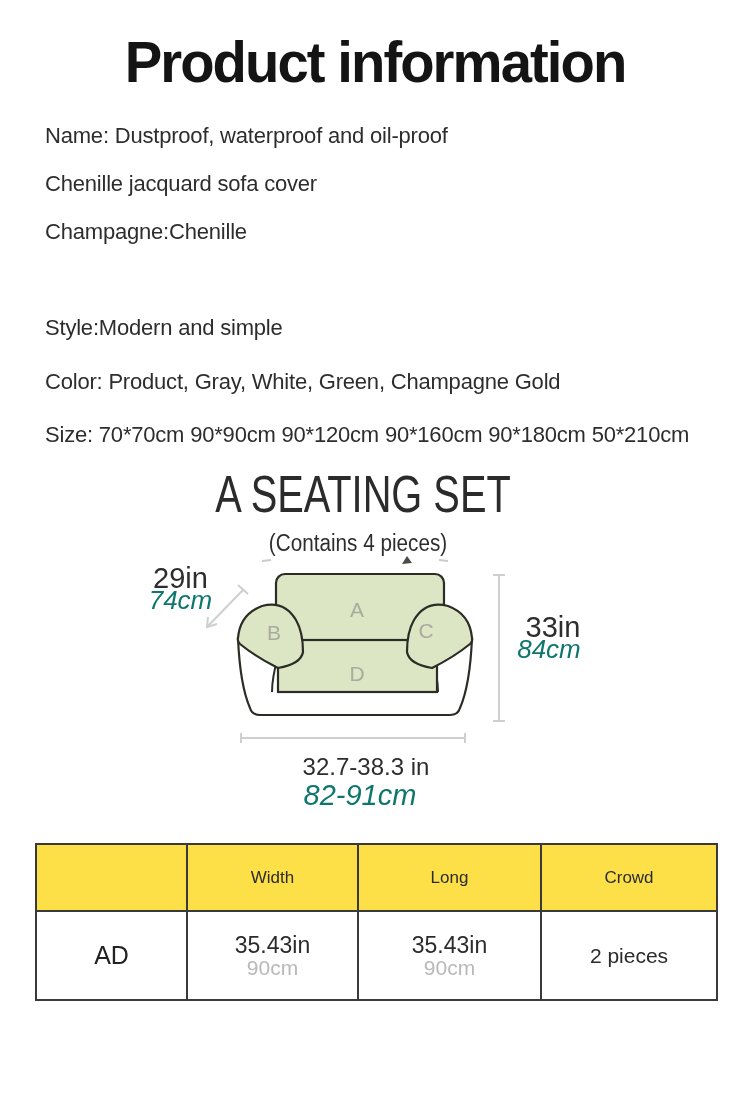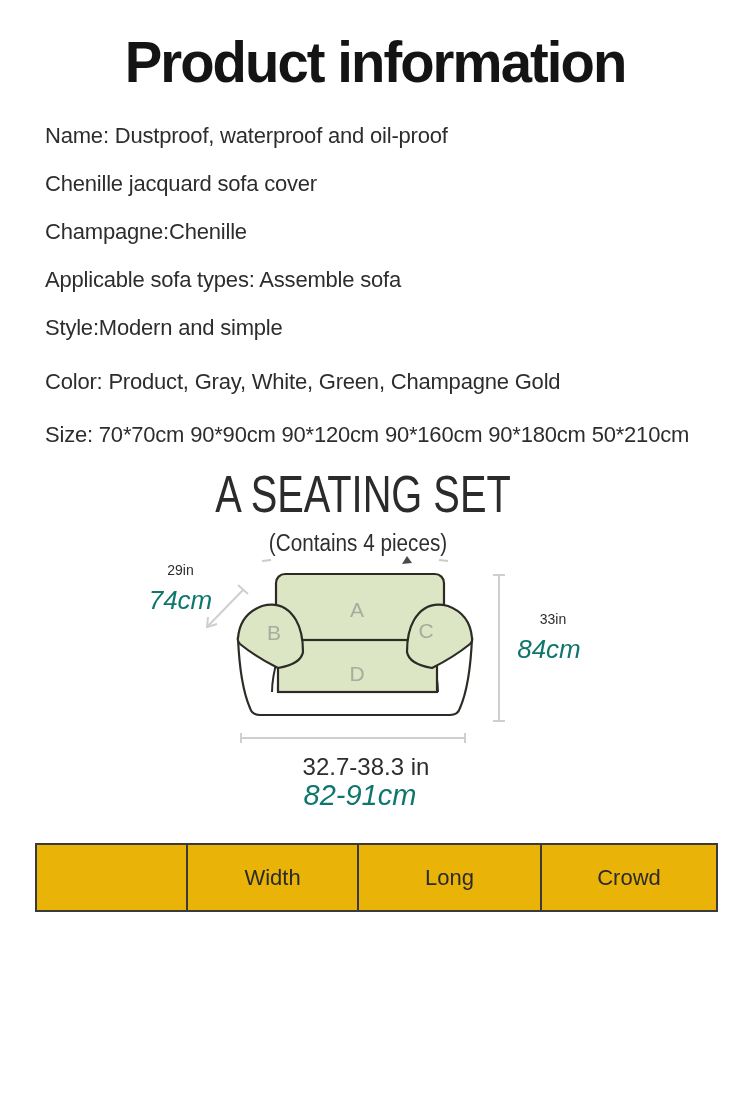--- a/index.html
+++ b/index.html
@@ -23,57 +23,56 @@
     position:absolute;top:465px;left:13px;width:700px;margin:0;
     text-align:center;font-size:51px;font-weight:400;color:#2b2b2b;
     transform:scaleX(0.78);
   }
   .seating-sub{
     position:absolute;top:530px;left:8px;width:700px;
     text-align:center;font-size:23px;color:#2e2e2e;transform:scaleX(0.90);
   }
   
   .dim-label{position:absolute;text-align:center;white-space:nowrap;}
-  .dim-in{font-size:14px;color:#2d2d2d;}
+  .dim-in{font-size:29px;color:#2d2d2d;}
   .dim-cm{font-size:26px;color:#0f766e;font-style:italic;}
   .lbl-depth-in{top:562px;left:138px;width:85px;}
   .lbl-depth-cm{top:585px;left:138px;width:85px;}
   .lbl-height-in{top:611px;left:508px;width:90px;}
   .lbl-height-cm{top:634px;left:504px;width:90px;}
   .lbl-width-in{top:753px;left:266px;width:200px;font-size:24px;}
   .lbl-width-cm{top:779px;left:260px;width:200px;font-size:29px;}
   .abs-svg{position:absolute;}
   
   .size-table{
     position:absolute;top:843px;left:35px;
     border-collapse:collapse;table-layout:fixed;width:681px;
   }
   .size-table td,.size-table th{
     border:2px solid #3a3a3a;text-align:center;vertical-align:middle;
     padding:0;font-weight:400;
   }
-  .size-table th{background:#eab308;font-size:22px;color:#2b2b2b;height:65px;}
+  .size-table th{background:#fde047;font-size:17px;color:#2b2b2b;height:65px;}
   .row-ad td{height:87px;}
   .row-bc td{height:86px;}
   .cell-label{font-size:25px;color:#222;}
   .val-in{font-size:23px;color:#2b2b2b;line-height:24px;}
   .val-cm{font-size:21px;color:#b9b9b9;line-height:22px;}
   .val-crowd{font-size:21px;color:#2b2b2b;}
 </style>
 </head>
 <body>
 
 <div class="canvas">
 
   <h1 class="title">Product information</h1>
 
   <div class="spec" style="top:122px">Name: Dustproof, waterproof and oil-proof</div>
   <div class="spec" style="top:170px">Chenille jacquard sofa cover</div>
   <div class="spec" style="top:218px">Champagne:Chenille</div>
-  <div class="spec" style="top:266px">Applicable sofa types: Assemble sofa</div>
   <div class="spec" style="top:314px">Style:Modern and simple</div>
   <div class="spec" style="top:368px">Color: Product, Gray, White, Green, Champagne Gold</div>
   <div class="spec" style="top:421px">Size: 70*70cm 90*90cm 90*120cm 90*160cm 90*180cm 50*210cm</div>
 
   <h2 class="seating-heading">A SEATING SET</h2>
   <div class="seating-sub">(Contains 4 pieces)</div>
 
   <svg class="abs-svg" style="left:258px;top:554px" width="195" height="14" viewBox="0 0 195 14">
     <line x1="4" y1="7" x2="13" y2="6" stroke="#c9ccc8" stroke-width="2"></line>
     <path d="M149,2 L144,10 L154,9 Z" fill="#4a4a46"></path>
@@ -133,16 +132,28 @@
         <col style="width:183px">
         <col style="width:176px">
     </colgroup>
     <tbody>
         <tr>
       <th></th>
       <th>Width</th>
       <th>Long</th>
       <th>Crowd</th>
     </tr>
+    <tr class="row-ad">
+      <td class="cell-label">AD</td>
+      <td>
+        <div class="val-in">35.43in</div>
+        <div class="val-cm">90cm</div>
+      </td>
+      <td>
+        <div class="val-in">35.43in</div>
+        <div class="val-cm">90cm</div>
+      </td>
+      <td class="val-crowd">2 pieces</td>
+    </tr>
   </tbody>
     </table>
 
 </div>
 
 </body></html>

